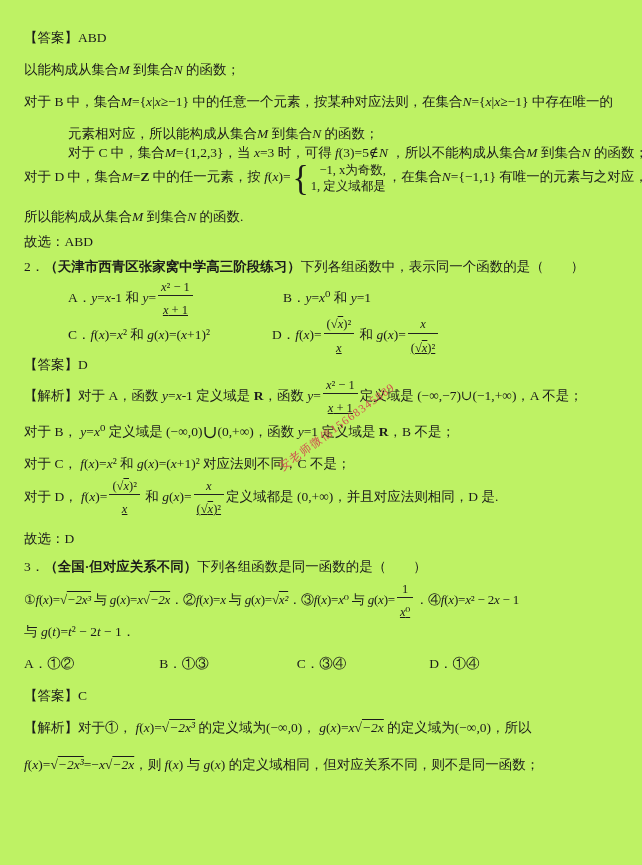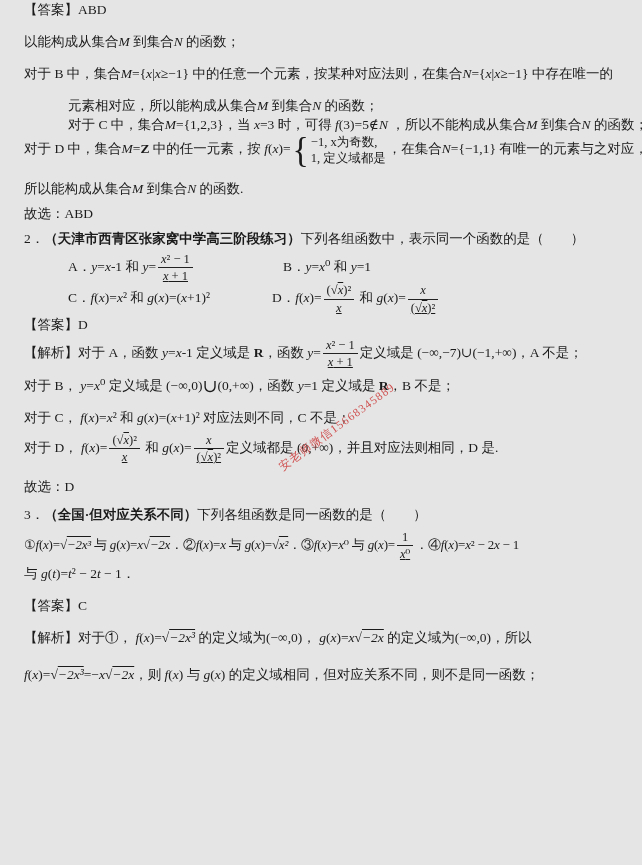--- a/index.html
+++ b/index.html
@@ -2,42 +2,42 @@
 <html><head>
 <meta charset="utf-8">
 <style>
   html,body{margin:0;padding:0;background:#ffffff;}
   body{
     width:642px;height:865px;
     font-family:"Liberation Serif","DejaVu Serif",serif;
     color:#1b1b1b;font-size:13.5px;
   }
   .page{position:relative;width:642px;height:865px;box-sizing:border-box;
-        padding:0 10px 0 24px;overflow:hidden;background:#e5e5e5;}
+        padding:28px 10px 0 24px;overflow:hidden;background:#bef264;}
   .ln{margin:0 0 13px 0;line-height:19px;white-space:nowrap;}
   .m0{margin-bottom:0;margin-left:44px;}  .m3{margin-bottom:3px;}  .m4{margin-bottom:4px;}
   .m6{margin-bottom:6px;}  .m9{margin-bottom:9px;}  .m12{margin-bottom:12px;}
   .m18{margin-bottom:18px;}
   .tight{font-size:13px;letter-spacing:-0.2px;}
   .seg-s{font-style:normal;}
   .seg-i{font-style:italic;font-family:"Liberation Serif","DejaVu Serif",serif;}
   .seg-b{font-weight:bold;}
   .seg-big{font-size:18px;line-height:1;vertical-align:-2px;}
   .gap{display:inline-block;height:1px;}
   .frac{display:inline-flex;flex-direction:column;text-align:center;
-        vertical-align:middle;margin:0 2px;font-size:12.5px;line-height:1.15;}
+        vertical-align:middle;margin:0 2px;font-size:12.5px;line-height:1.15;gap:6px;}
   .frac .num{display:block;padding:0 3px 1px 3px;border-bottom:1px solid #222;}
   .frac .den{display:block;padding:1px 3px 0 3px;text-decoration:underline;}
   .sqrt{white-space:nowrap;}
   .sqrt .rad{text-decoration:overline;font-style:italic;}
   .cases{display:inline-flex;align-items:center;vertical-align:middle;margin:0 2px;}
   .cases .brace{font-size:34px;font-weight:400;line-height:0.9;margin-right:2px;
                 transform:scaleY(1.08);display:inline-block;}
   .cases .rows{display:inline-flex;flex-direction:column;line-height:1.3;
-               font-size:12.5px;text-align:left;}
+               font-size:12.5px;text-align:right;}
   .watermark{position:absolute;left:276px;top:462px;color:#d05050;
              transform:rotate(-36deg);transform-origin:0 0;
              font-size:11.5px;letter-spacing:1.2px;white-space:nowrap;z-index:5;}
 </style>
 </head>
 <body>
 
 <div class="page">
   <p class="ln"><span class="seg-s">【答案】ABD</span></p>
   <p class="ln"><span class="seg-s">以能构成从集合</span><span class="seg-i">M</span><span class="seg-s"> 到集合</span><span class="seg-i">N</span><span class="seg-s"> 的函数；</span></p>
@@ -79,18 +79,19 @@
         <span class="num"><span class="seg-i">x</span></span>
         <span class="den"><span class="seg-s">(</span><span class="sqrt">√<span class="rad">x</span></span><span class="seg-s">)²</span></span>
       </span><span class="seg-s">定义域都是 (0,+∞)，并且对应法则相同，D 是.</span></p>
   <p class="ln m9"><span class="seg-s">故选：D</span></p>
   <p class="ln m6"><span class="seg-s">3．</span><span class="seg-b">（全国·但对应关系不同）</span><span class="seg-s">下列各组函数是同一函数的是（　　）</span></p>
   <p class="ln m3 tight"><span class="seg-s">①</span><span class="seg-i">f</span><span class="seg-s">(</span><span class="seg-i">x</span><span class="seg-s">)=</span><span class="sqrt">√<span class="rad">−2x³</span></span><span class="seg-s"> 与 </span><span class="seg-i">g</span><span class="seg-s">(</span><span class="seg-i">x</span><span class="seg-s">)=</span><span class="seg-i">x</span><span class="sqrt">√<span class="rad">−2x</span></span><span class="seg-s">．②</span><span class="seg-i">f</span><span class="seg-s">(</span><span class="seg-i">x</span><span class="seg-s">)=</span><span class="seg-i">x</span><span class="seg-s"> 与 </span><span class="seg-i">g</span><span class="seg-s">(</span><span class="seg-i">x</span><span class="seg-s">)=</span><span class="sqrt">√<span class="rad">x²</span></span><span class="seg-s">．③</span><span class="seg-i">f</span><span class="seg-s">(</span><span class="seg-i">x</span><span class="seg-s">)=</span><span class="seg-i">x</span><span class="seg-s">⁰ 与 </span><span class="seg-i">g</span><span class="seg-s">(</span><span class="seg-i">x</span><span class="seg-s">)=</span><span class="frac">
         <span class="num"><span class="seg-s">1</span></span>
         <span class="den"><span class="seg-i">x</span><span class="seg-s">⁰</span></span>
       </span><span class="seg-s">．④</span><span class="seg-i">f</span><span class="seg-s">(</span><span class="seg-i">x</span><span class="seg-s">)=</span><span class="seg-i">x</span><span class="seg-s">² − 2</span><span class="seg-i">x</span><span class="seg-s"> − 1</span></p>
   <p class="ln"><span class="seg-s">与 </span><span class="seg-i">g</span><span class="seg-s">(</span><span class="seg-i">t</span><span class="seg-s">)=</span><span class="seg-i">t</span><span class="seg-s">² − 2</span><span class="seg-i">t</span><span class="seg-s"> − 1．</span></p>
+  <p class="ln"><span class="seg-s">A．①②</span><span class="gap" style="width: 85px;"></span><span class="seg-s">B．①③</span><span class="gap" style="width: 88px;"></span><span class="seg-s">C．③④</span><span class="gap" style="width: 83px;"></span><span class="seg-s">D．①④</span></p>
   <p class="ln"><span class="seg-s">【答案】C</span></p>
   <p class="ln m18"><span class="seg-s">【解析】对于①， </span><span class="seg-i">f</span><span class="seg-s">(</span><span class="seg-i">x</span><span class="seg-s">)=</span><span class="sqrt">√<span class="rad">−2x³</span></span><span class="seg-s"> 的定义域为(−∞,0)， </span><span class="seg-i">g</span><span class="seg-s">(</span><span class="seg-i">x</span><span class="seg-s">)=</span><span class="seg-i">x</span><span class="sqrt">√<span class="rad">−2x</span></span><span class="seg-s"> 的定义域为(−∞,0)，所以</span></p>
   <p class="ln"><span class="seg-i">f</span><span class="seg-s">(</span><span class="seg-i">x</span><span class="seg-s">)=</span><span class="sqrt">√<span class="rad">−2x³</span></span><span class="seg-s">=−</span><span class="seg-i">x</span><span class="sqrt">√<span class="rad">−2x</span></span><span class="seg-s">，则 </span><span class="seg-i">f</span><span class="seg-s">(</span><span class="seg-i">x</span><span class="seg-s">) 与 </span><span class="seg-i">g</span><span class="seg-s">(</span><span class="seg-i">x</span><span class="seg-s">) 的定义域相同，但对应关系不同，则不是同一函数；</span></p>
 
   <div class="watermark">安老师微信15668345889</div>
 </div>
 
 </body></html>

